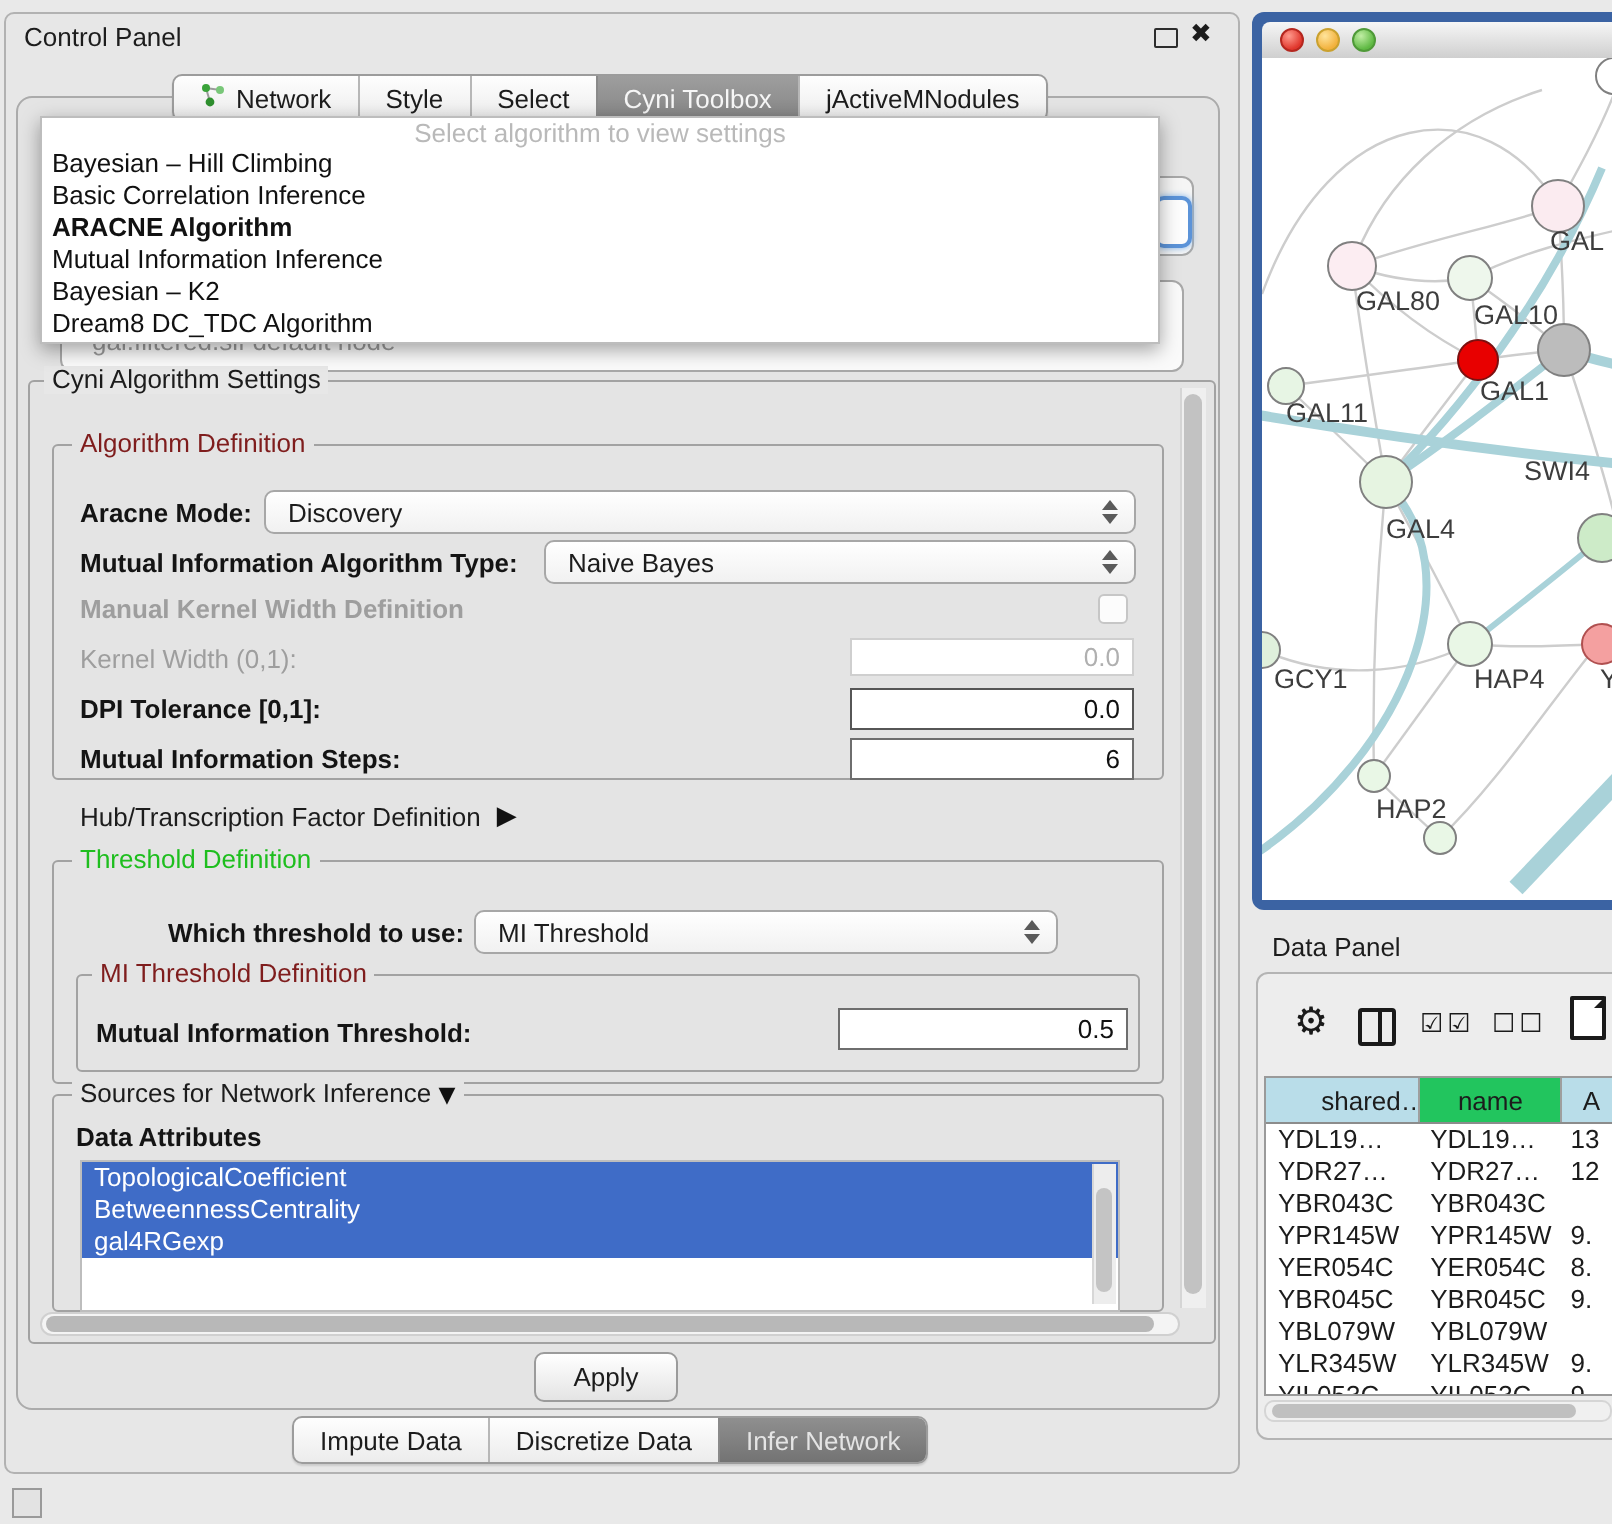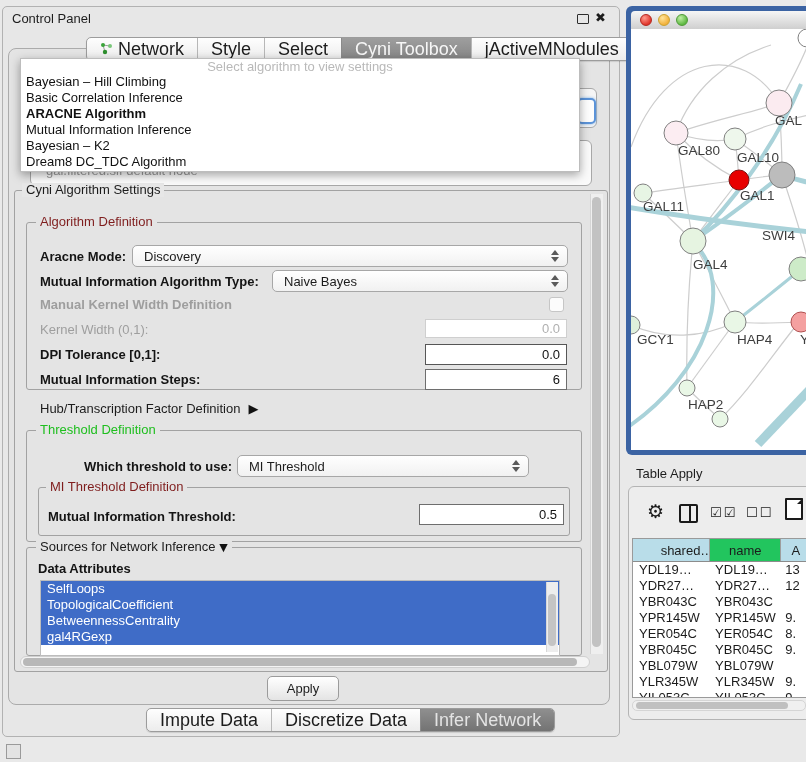--- a/index.html
+++ b/index.html
@@ -8,21 +8,21 @@
   .abs{position:absolute;}
   
   #cp-bg{left:2px;top:6px;width:616px;height:729px;background:#e7e7e7;
          border:1px solid #b2b2b2;border-radius:5px;}
   #cp-title{left:12px;top:11px;font-size:13px;color:#1d1d1d;}
   #cp-float{left:577px;top:14px;width:10px;height:8px;border:1.5px solid #2d2d2d;border-radius:1px;background:transparent;}
   #cp-close{left:595px;top:10px;font-size:13px;font-weight:bold;color:#1c1c1c;font-family:"DejaVu Sans",sans-serif;}
   
   .segbar{display:flex;height:22px;border:1px solid #9c9c9c;border-radius:5px;overflow:hidden;
           background:linear-gradient(#fefefe,#ececec);box-shadow:0 1px 1px rgba(0,0,0,.12);}
-  .seg{display:flex;align-items:center;gap:5px;padding:0 13px;font-size:18px;color:#1c1c1c;
+  .seg{display:flex;align-items:center;gap:5px;padding:0 13px;font-size:13px;color:#1c1c1c;
        border-left:1px solid #b7b7b7;white-space:nowrap;}
   .seg:first-child{border-left:none;}
   .seg-sel{background:linear-gradient(#9e9e9e,#858585);color:#f7f7f7;border-left-color:#8a8a8a;}
   #top-tabs{left:86px;top:37px;}
   #bottom-tabs{left:146px;top:708px;}
   #bottom-tabs .seg-sel{background:linear-gradient(#8f8f8f,#737373);color:#e4e4e4;}
   #content-bg{left:8px;top:48px;width:600px;height:655px;background:#e4e4e4;
               border:1px solid #ababab;border-radius:8px;}
   
   .combo{background:linear-gradient(#ffffff,#f1f1f1);border:1px solid #a7a7a7;border-radius:5px;
@@ -227,21 +227,20 @@
   <div class="abs lbl" style="left:48px;top:509px;">Mutual Information Threshold:</div>
   <div class="abs tfield" style="left:419px;top:504px;width:145px;height:21px;border:1px solid #6e6e6e;color:#111;">0.5</div>
 
   <div class="abs group" id="src-group"></div>
   <div class="gtitle abs" id="src-title">
     <span>Sources for Network Inference</span>
     <span class="tri">▼</span>
   </div>
   <div class="abs lbl" style="left:38px;top:561px;">Data Attributes</div>
   <div class="abs" id="attr-list">
-      <div class="attr-row attr-sel">SelfLoops</div>
       <div class="attr-row attr-sel">TopologicalCoefficient</div>
       <div class="attr-row attr-sel">BetweennessCentrality</div>
       <div class="attr-row attr-sel">gal4RGexp</div>
     </div>
   <div class="abs" id="attr-vscroll">
       <div id="attr-vthumb"></div>
     </div>
 
   <div class="abs" id="set-vscroll">
       <div id="set-vthumb"></div>
@@ -324,21 +323,21 @@
         <circle cx="104" cy="293" r="11" fill="#e9f7e6" stroke="#808080" stroke-width="1"></circle>
         <text x="106" y="315" class="node-label">HAP4</text>
         <circle cx="170" cy="293" r="10" fill="#f4a0a0" stroke="#b05050" stroke-width="1"></circle>
         <text x="169" y="315" class="node-label">Y</text>
         <circle cx="56" cy="359" r="8" fill="#e9f7e6" stroke="#808080" stroke-width="1"></circle>
         <text x="57" y="380" class="node-label">HAP2</text>
         <circle cx="89" cy="390" r="8" fill="#e9f7e6" stroke="#808080" stroke-width="1"></circle>
       </svg>
   </div>
 
-  <div class="abs" id="tp-title">Table Apply</div>
+  <div class="abs" id="tp-title">Data Panel</div>
   <div class="abs" id="tp-bg"></div>
   <div class="abs tool-ic" id="ic-gear">⚙</div>
   <div class="abs" id="ic-cols">
       <i></i>
     </div>
   <div class="abs tool-ic" id="ic-selall">☑☑</div>
   <div class="abs tool-ic" id="ic-deselall">☐☐</div>
   <div class="abs" id="ic-doc">
       <i></i>
     </div>

